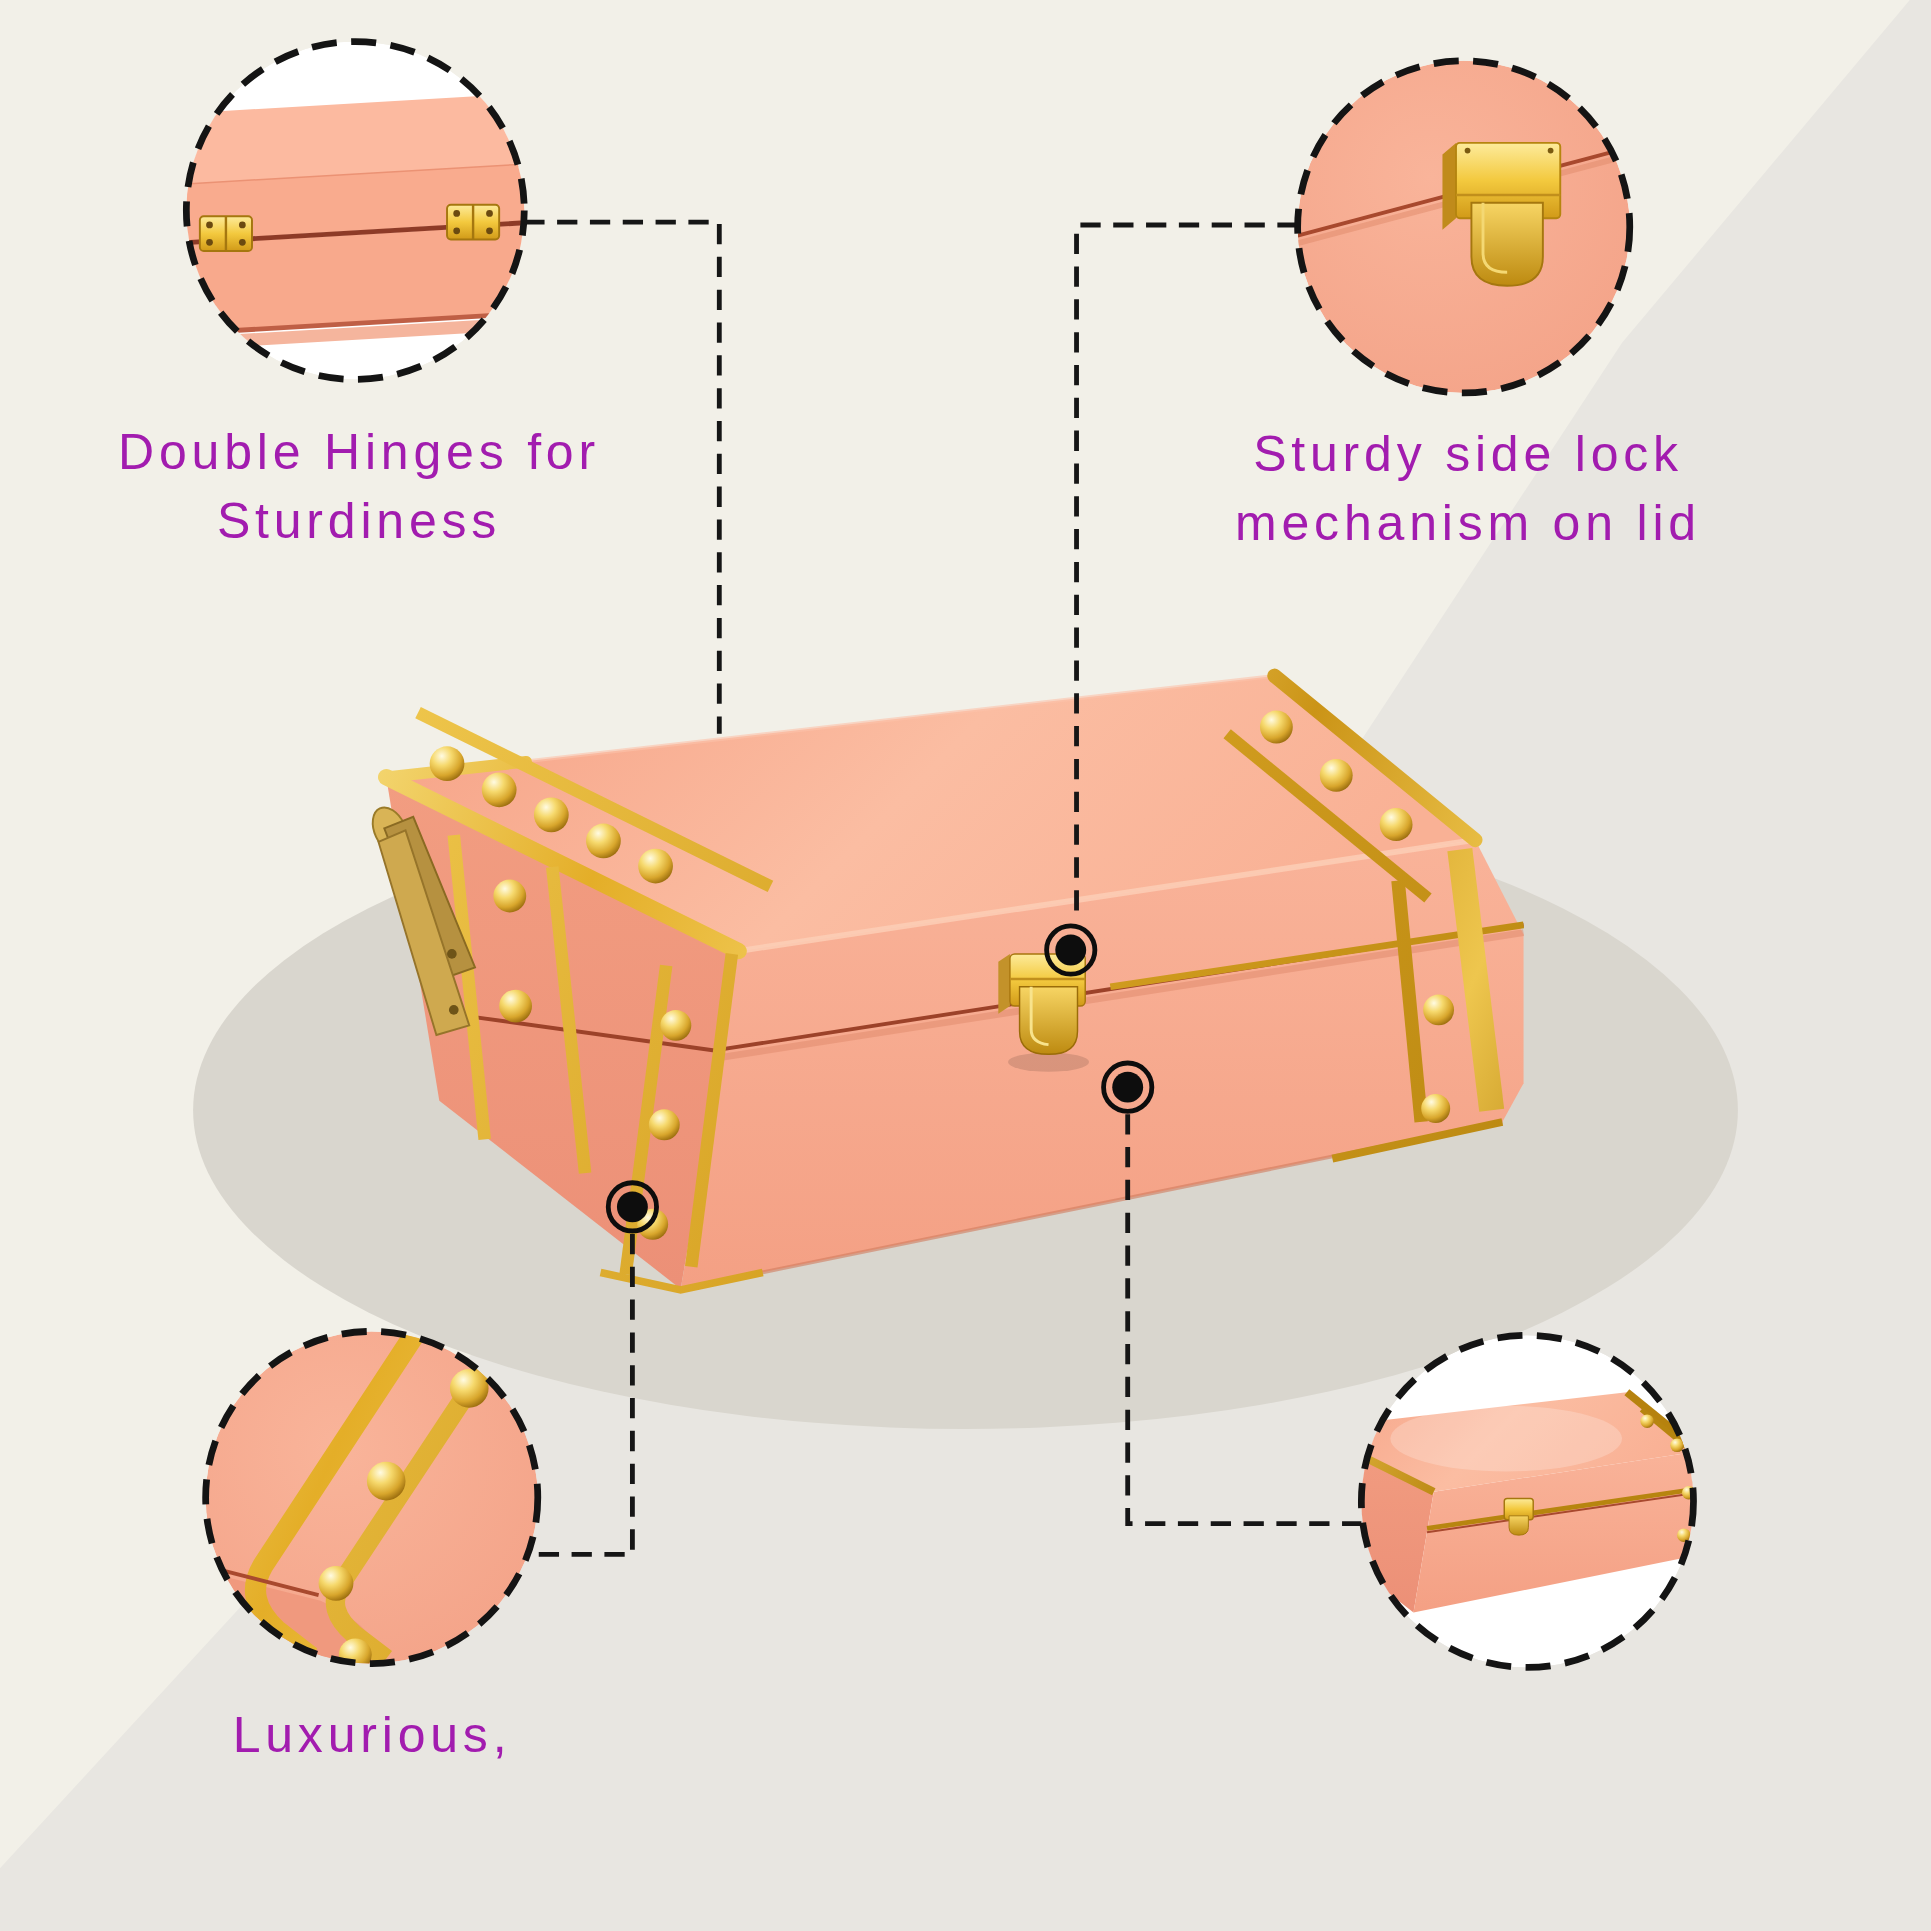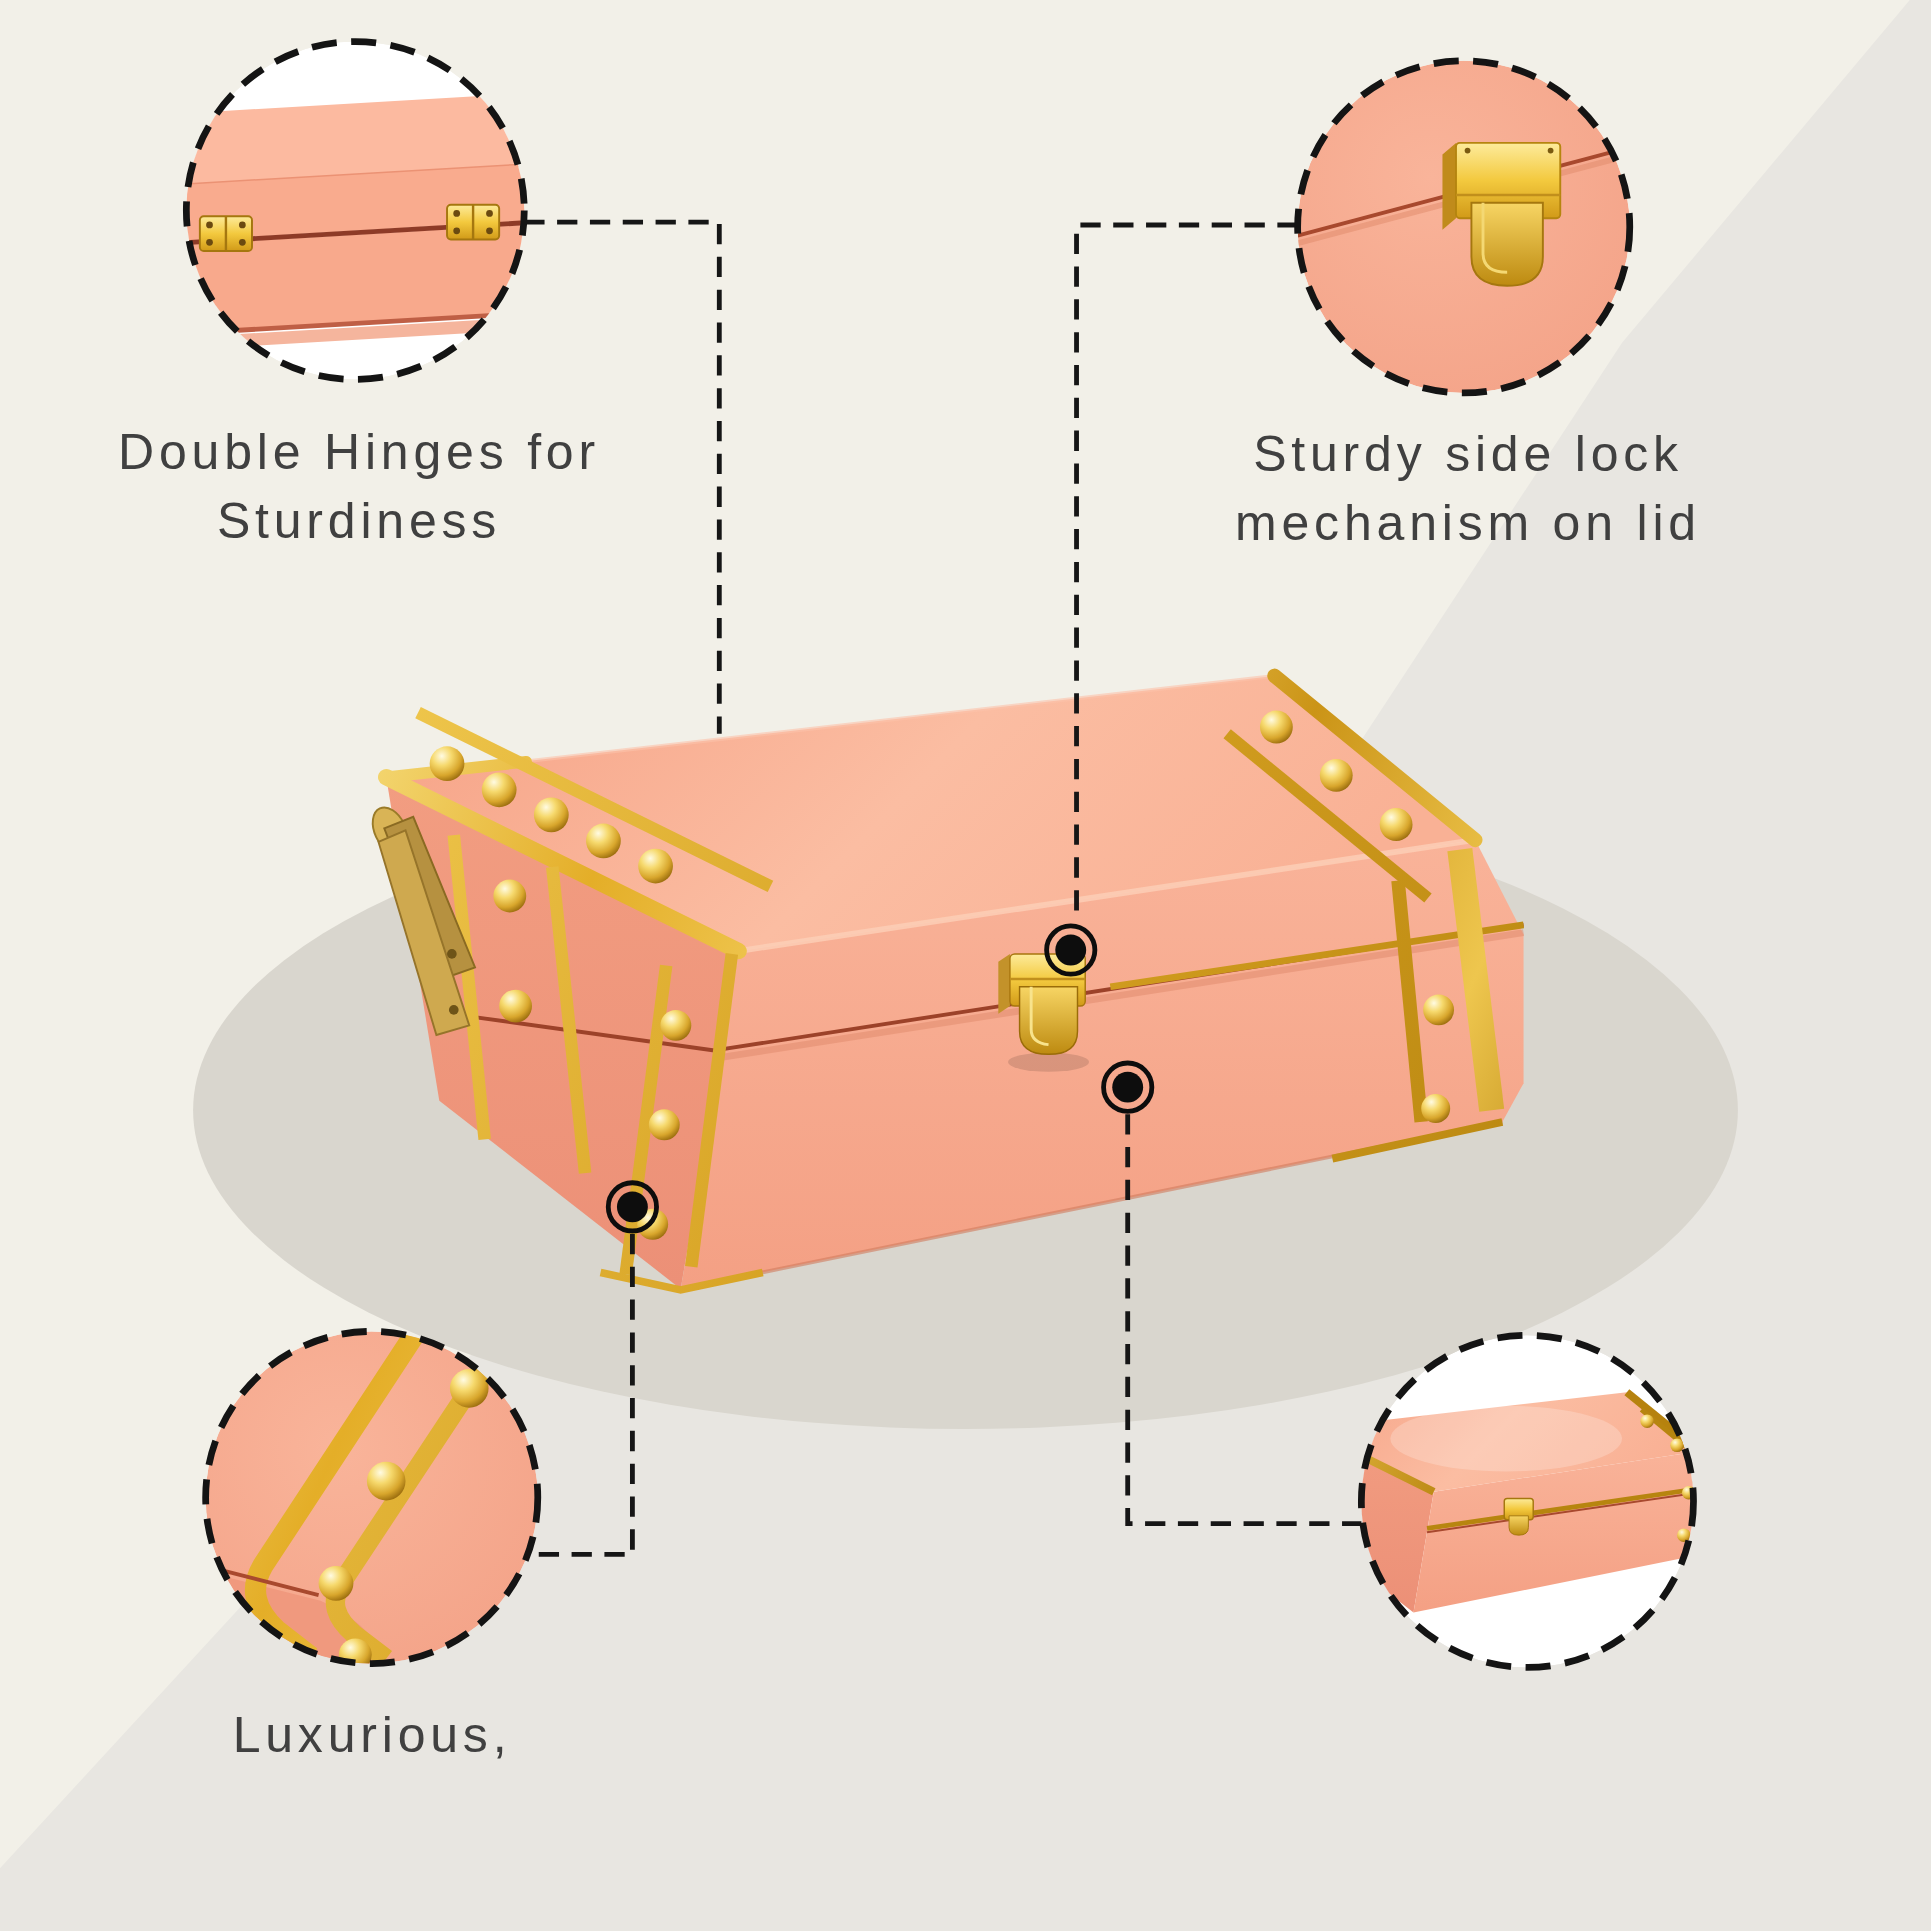--- a/index.html
+++ b/index.html
@@ -1,20 +1,20 @@
 <!DOCTYPE html>
 <html><head>
 <meta charset="utf-8">
 <style>
   html,body{margin:0;padding:0;background:#f2f0e8;}
   .stage{position:relative;width:1931px;height:1931px;overflow:hidden;
          font-family:"Liberation Sans", sans-serif;}
   .stage svg{position:absolute;left:0;top:0;}
   .callout-label{position:absolute;transform:translate(-50%,-50%);
-    color:#404040;font-size:50px;letter-spacing:4.8px;white-space:nowrap;
+    color:#a21caf;font-size:50px;letter-spacing:4.8px;white-space:nowrap;
     font-weight:400;}
 </style>
 </head>
 <body>
 
 <div class="stage">
 
 <svg width="1931" height="1931" viewBox="0 0 2000 2000">
   <defs>
     <linearGradient id="goldFoil" gradientUnits="userSpaceOnUse" x1="380" y1="680" x2="1650" y2="1250">

